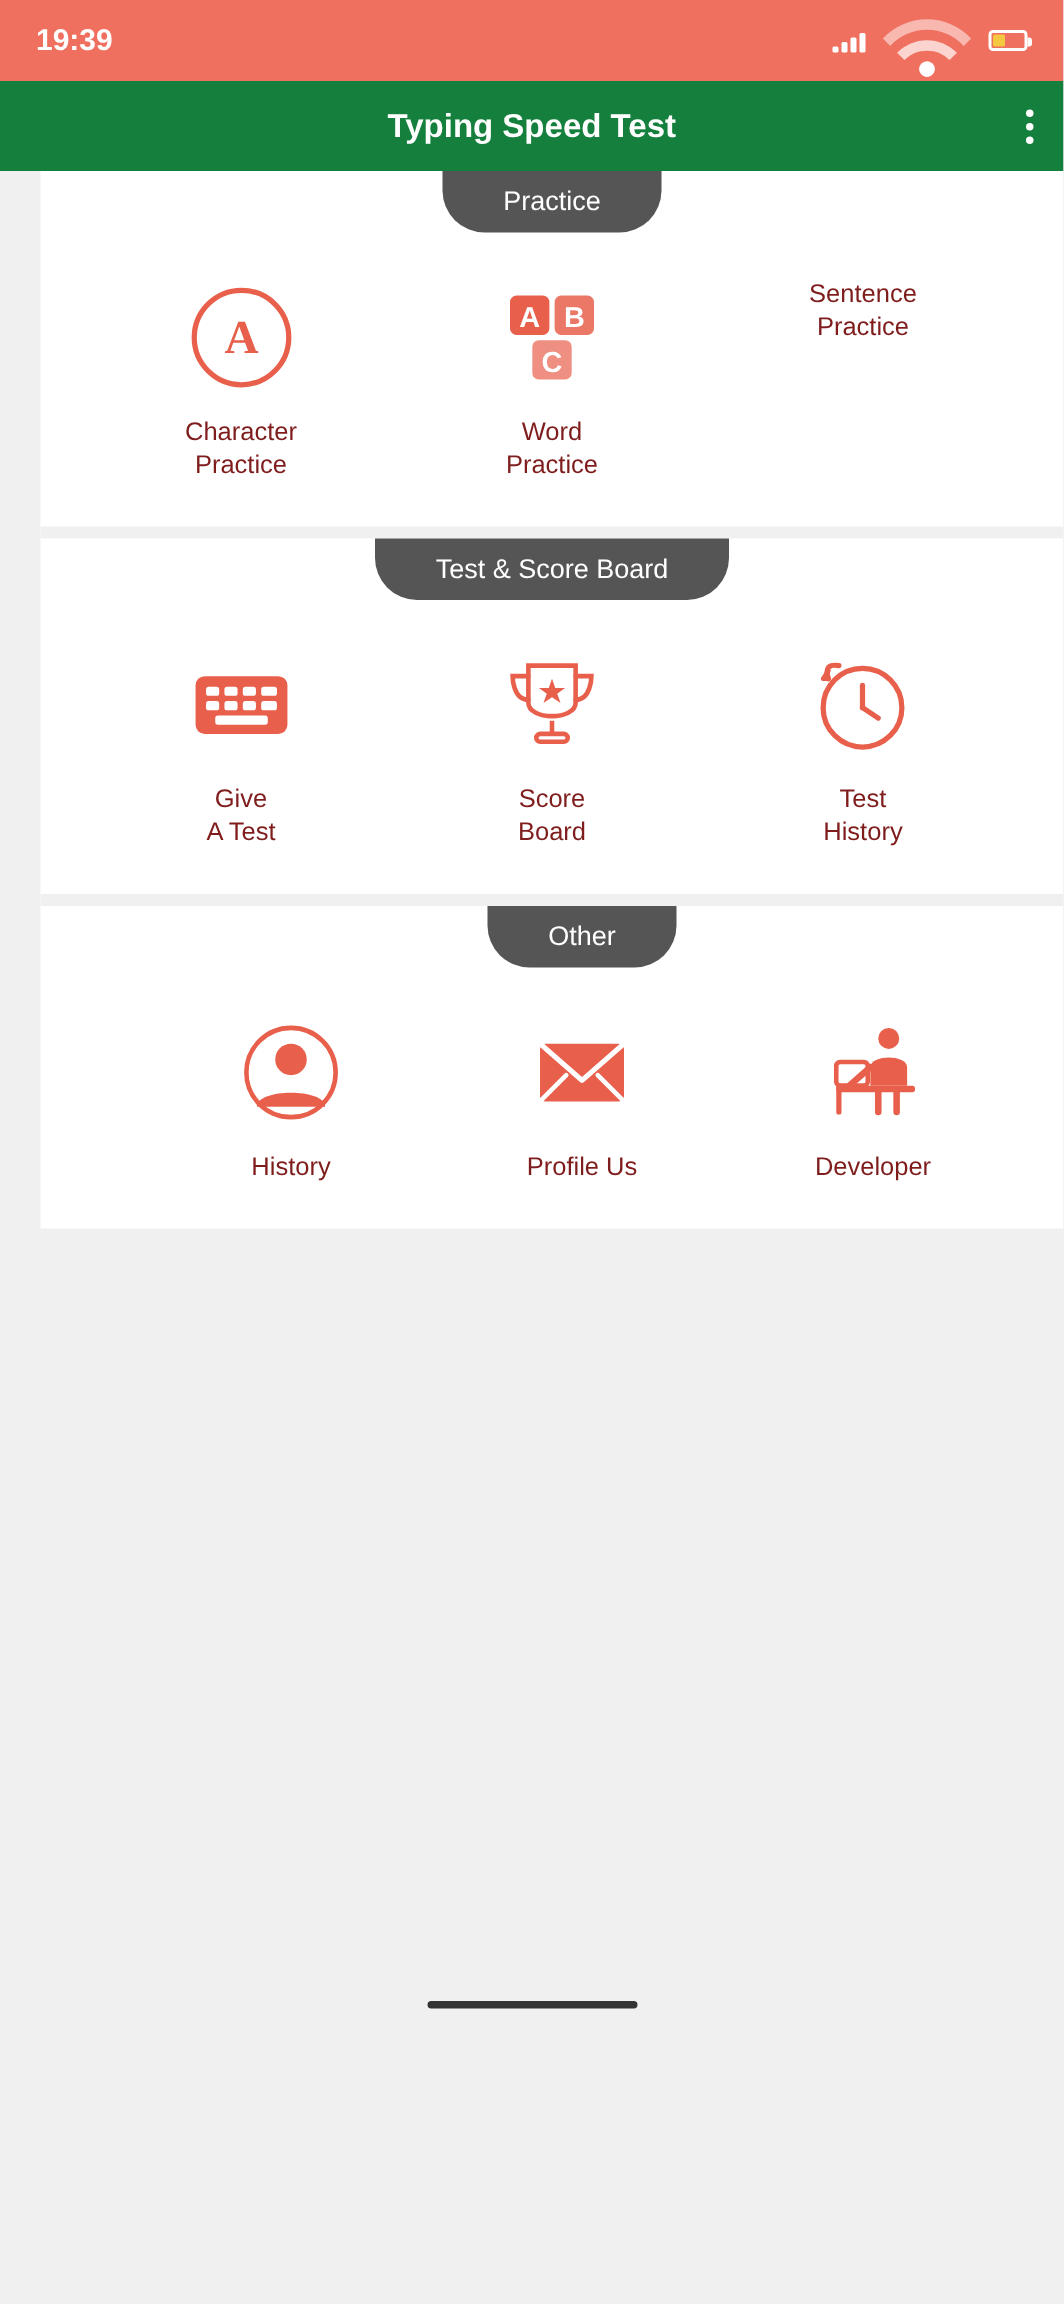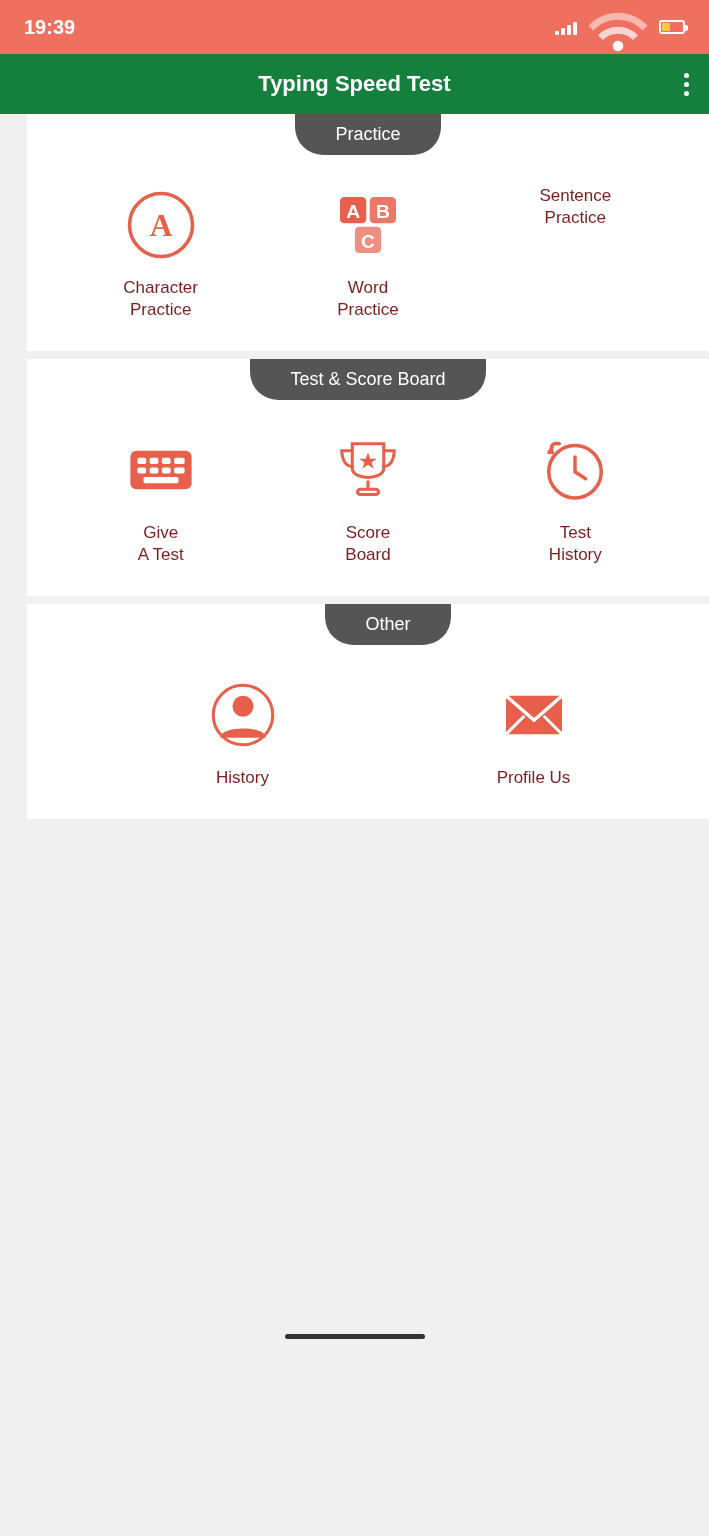--- a/index.html
+++ b/index.html
@@ -338,20 +338,42 @@
           <svg viewBox="0 0 80 80" fill="none">
             <rect x="8" y="18" width="64" height="44" rx="4" fill="#e8604c"></rect>
             <path d="M8 18 L40 46 L72 18" stroke="white" stroke-width="4" fill="none" stroke-linejoin="round"></path>
             <line x1="8" y1="62" x2="28" y2="42" stroke="white" stroke-width="3.5" stroke-linecap="round"></line>
             <line x1="72" y1="62" x2="52" y2="42" stroke="white" stroke-width="3.5" stroke-linecap="round"></line>
           </svg>
         </div>
         <span class="icon-label">Profile Us</span>
       </div>
 
+      <div class="grid-item">
+        <div class="icon-container">
+          <svg viewBox="0 0 80 80" fill="none">
+
+            <circle cx="52" cy="14" r="8" fill="#e8604c"></circle>
+
+            <path d="M38 36 C38 26 66 26 66 36 L66 50 L38 50 Z" fill="#e8604c"></path>
+
+            <rect x="12" y="50" width="60" height="5" rx="2" fill="#e8604c"></rect>
+
+            <line x1="44" y1="55" x2="44" y2="70" stroke="#e8604c" stroke-width="5" stroke-linecap="round"></line>
+            <line x1="58" y1="55" x2="58" y2="70" stroke="#e8604c" stroke-width="5" stroke-linecap="round"></line>
+
+            <line x1="14" y1="50" x2="14" y2="70" stroke="#e8604c" stroke-width="4" stroke-linecap="round"></line>
+
+            <line x1="38" y1="36" x2="22" y2="50" stroke="#e8604c" stroke-width="5" stroke-linecap="round"></line>
+
+            <rect x="12" y="32" width="24" height="18" rx="3" stroke="#e8604c" stroke-width="3.5" fill="none"></rect>
+          </svg>
+        </div>
+        <span class="icon-label">Developer</span>
+      </div>
 
     </div>
   </div>
 
 </div>
 
 <div class="bottom-bar">
   <div class="home-indicator"></div>
 </div>
 

